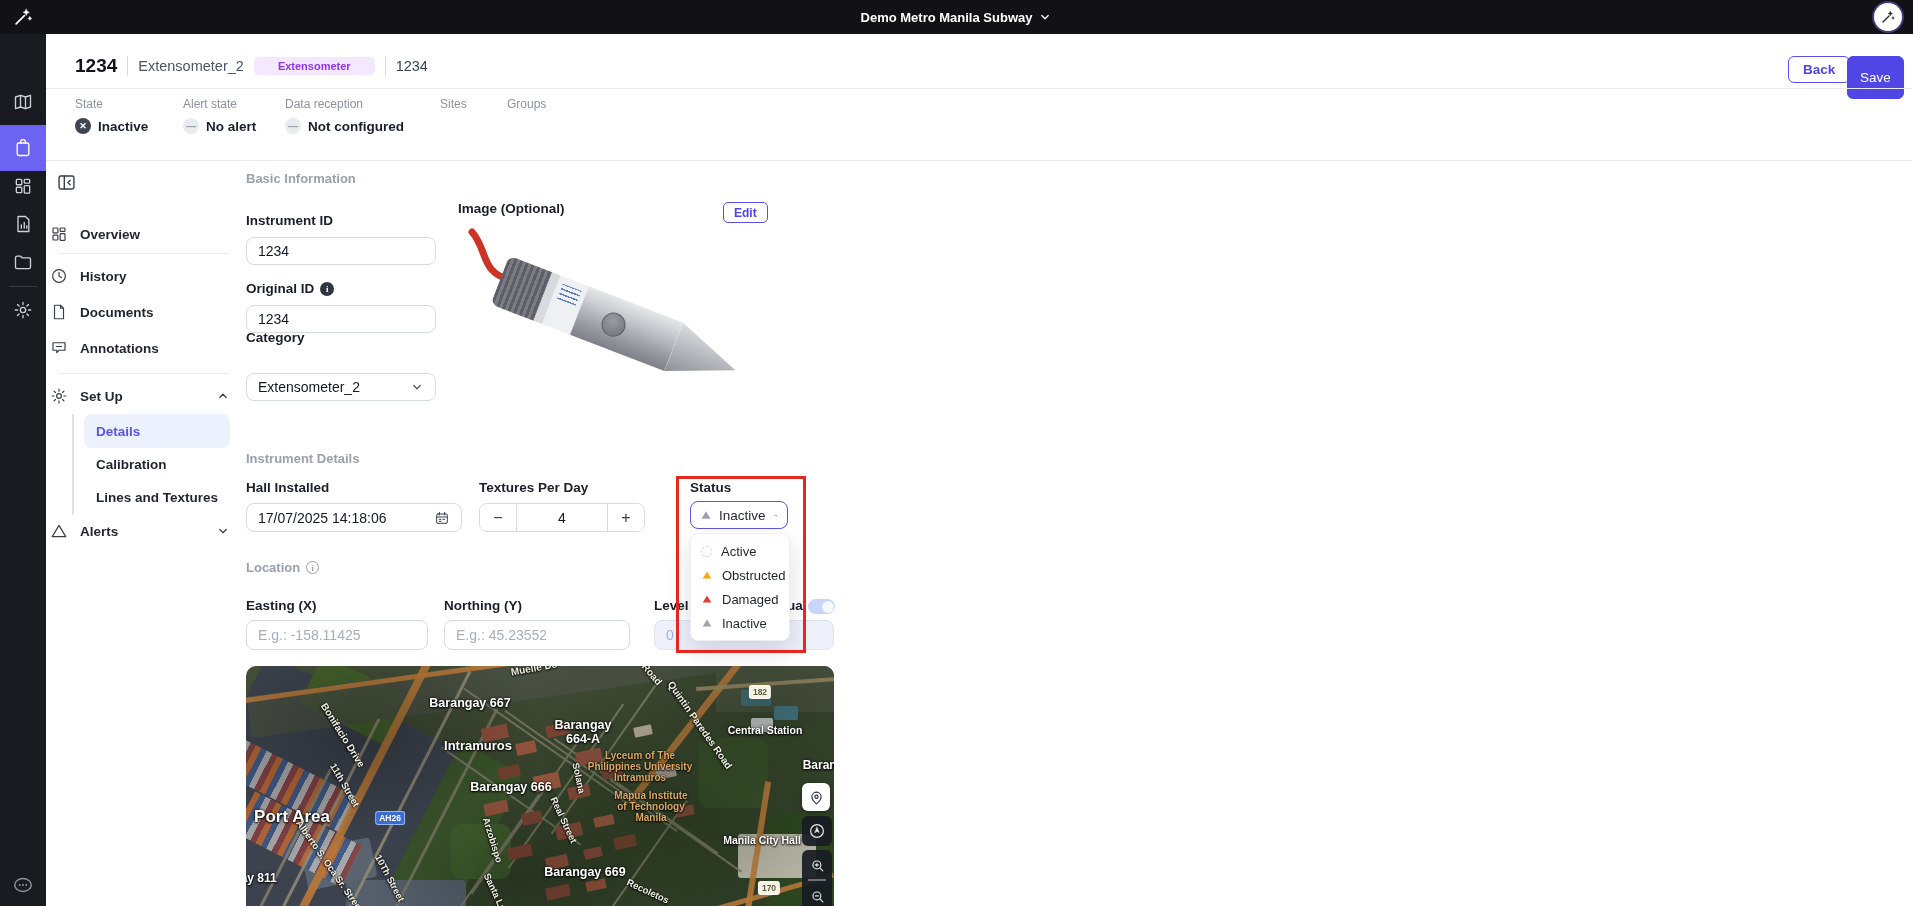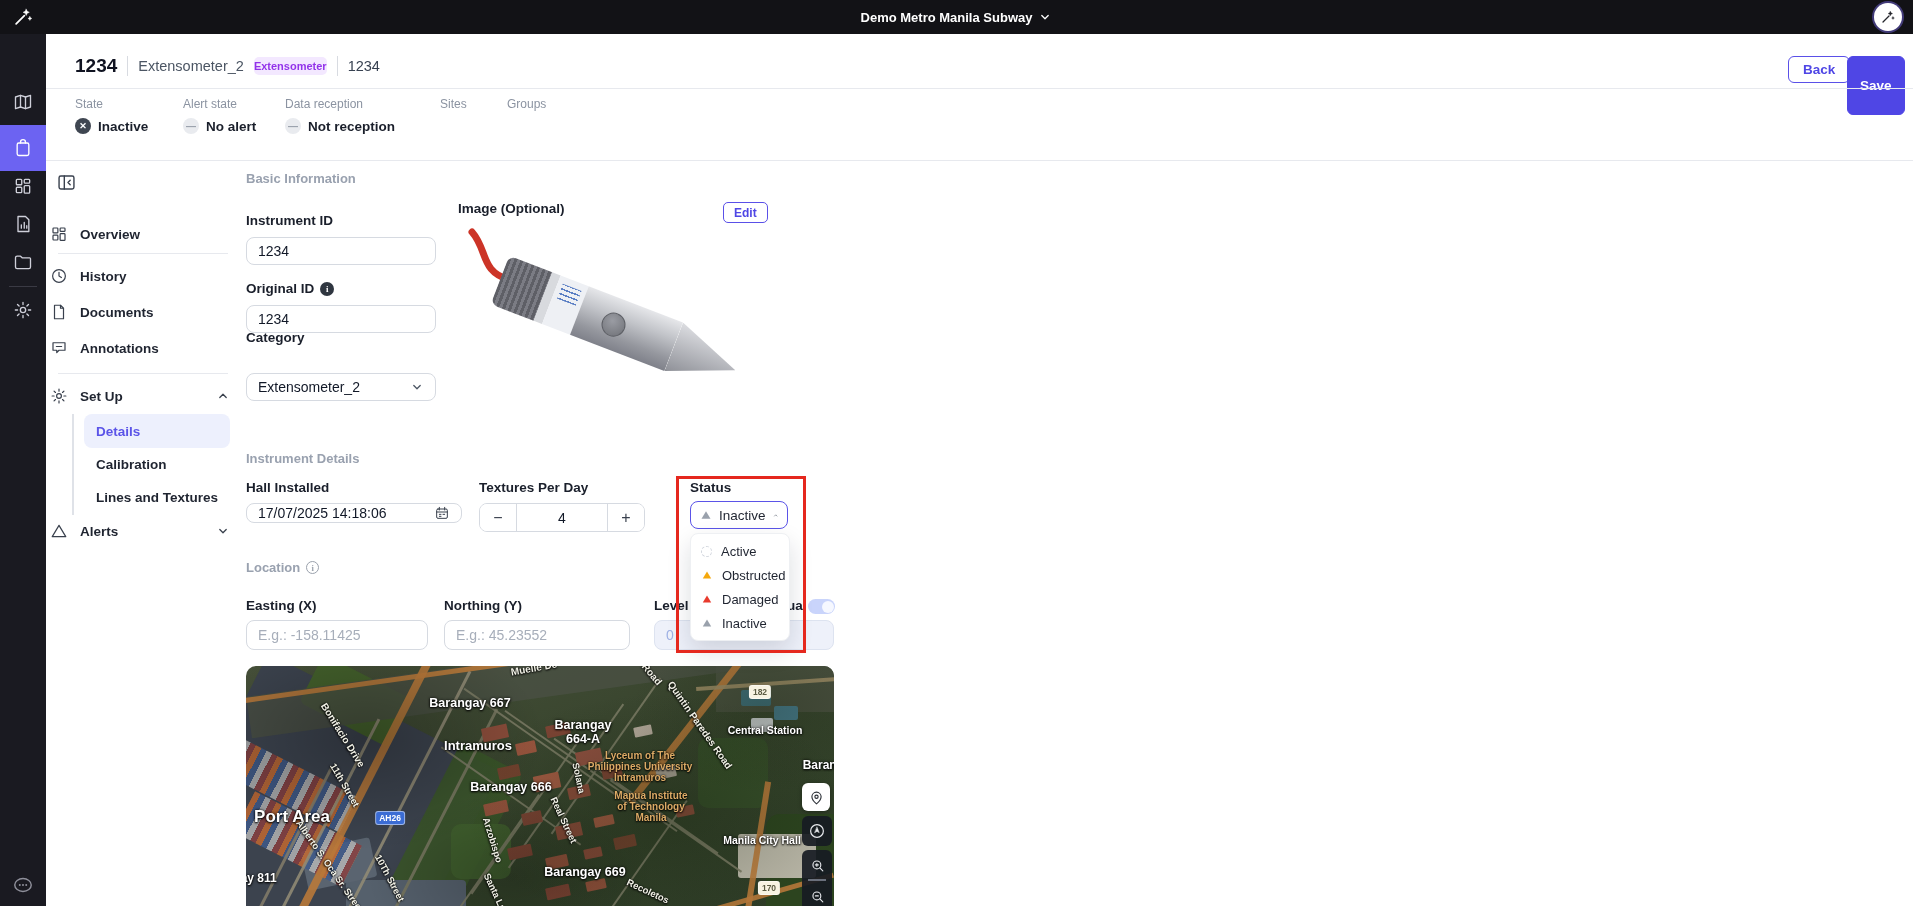--- a/index.html
+++ b/index.html
@@ -15,25 +15,25 @@
   
   .rail{left:0;top:34px;width:46px;height:872px;background:#1a1a21;z-index:50}
   .rail-item{position:absolute;left:0;width:46px;height:38px;display:flex;align-items:center;justify-content:center;color:#cfd0da}
   .rail-item.active{background:#6c63f2;color:#fff}
   .rail-div{position:absolute;left:9px;width:28px;height:1px;background:#3a3a44}
   
   .pagehead-title{display:flex;align-items:center;gap:10px}
   .ph-big{font-size:19px;font-weight:bold;color:#101321}
   .ph-sep{width:1px;height:20px;background:#d8dbe1}
   .ph-sub{font-size:14.5px;color:#4b5563}
-  .badge{background:#f3e8ff;color:#9333ea;font-size:11px;font-weight:bold;padding:3px 0;border-radius:5px}
+  .badge{background:#f3e8ff;color:#9333ea;font-size:11px;font-weight:bold;padding:3px 24px;border-radius:5px}
   .btn-back{border:1px solid #5a50e8;color:#4f46e5;background:#fff;border-radius:6px;font-size:13.5px;font-weight:bold;
             padding:5px 14px;cursor:pointer;font-family:inherit}
-  .btn-save{border:1px solid #4f46e5;color:#fff;background:#4f46e5;border-radius:6px;font-size:13.5px;font-weight:bold;
-            padding:21px 12px;cursor:pointer;font-family:inherit}
+  .btn-save{border:1px solid #4f46e5;color:#fff;background:#4f46e5;border-radius:6px;font-size:13.5px;font-weight:normal;
+            padding:13px 12px;cursor:pointer;font-family:inherit}
   .hline{position:absolute;height:1px;background:#e7e9ee}
   
   .stat-label{font-size:12px;color:#8b93a1}
   .stat-val{display:flex;align-items:center;gap:7px;margin-top:7px;font-size:13.5px;font-weight:bold;color:#1a1f2b}
   .dot-x{width:16px;height:16px;border-radius:50%;background:#3f4651;color:#fff;font-size:9px;display:flex;align-items:center;justify-content:center;font-weight:bold}
   .dot-dash{width:16px;height:16px;border-radius:50%;background:#e9ebef;color:#9aa1ac;font-size:10px;display:flex;align-items:center;justify-content:center;font-weight:bold}
   
   .side-item{position:absolute;left:50px;display:flex;align-items:center;gap:12px;height:30px;color:#1f2430;
              font-size:13.5px;font-weight:bold;cursor:pointer}
   .side-item .ic{color:#39404d;display:flex}
@@ -329,21 +329,21 @@
     <div class="p-body">
       <div class="p-dimple"></div>
     </div>
     <div class="p-tip"></div>
   </div>
 </div>
 
 <div class="sec" style="left:246px;top:451px">Instrument Details</div>
 
 <div class="lbl" style="left:246px;top:480px">Hall Installed</div>
-<div class="inp" style="left:246px;top:503px;width:216px;height:20px;cursor:pointer">
+<div class="inp" style="left:246px;top:503px;width:216px;height:29px;cursor:pointer">
   <span>17/07/2025 14:18:06</span>
   <span style="margin-left:auto;width:16px;height:16px;display:flex;color:#39404d" id="calIcon">
       <svg viewBox="0 0 24 24" width="100%" height="100%" fill="none" stroke="currentColor" stroke-width="1.5" stroke-linecap="round" stroke-linejoin="round">
         <rect x="4" y="6" width="16" height="14" rx="2"></rect>
         <path d="M8 3.5V7.5M16 3.5V7.5M4 10.5h16"></path>
         <path d="M8 14h2.5M13.5 14h2.5M8 17h2.5"></path>
       </svg>
     </span>
 </div>
 
@@ -539,21 +539,21 @@
     <div class="stat-label">Alert state</div>
     <div class="stat-val">
       <span class="dot-dash">—</span>
       <span>No alert</span>
     </div>
   </div>
 <div class="abs" style="left: 285px; top: 97px;">
     <div class="stat-label">Data reception</div>
     <div class="stat-val">
       <span class="dot-dash">—</span>
-      <span>Not reception</span>
+      <span>Not configured</span>
     </div>
   </div>
 <div class="abs" style="left: 440px; top: 97px;">
     <div class="stat-label">Sites</div>
   </div>
 <div class="abs" style="left: 507px; top: 97px;">
     <div class="stat-label">Groups</div>
   </div>
 
 </body></html>

